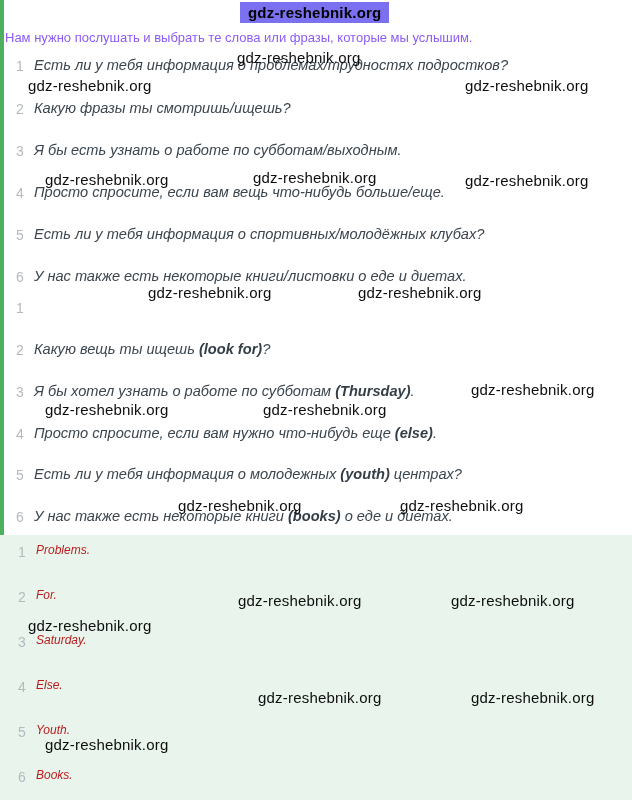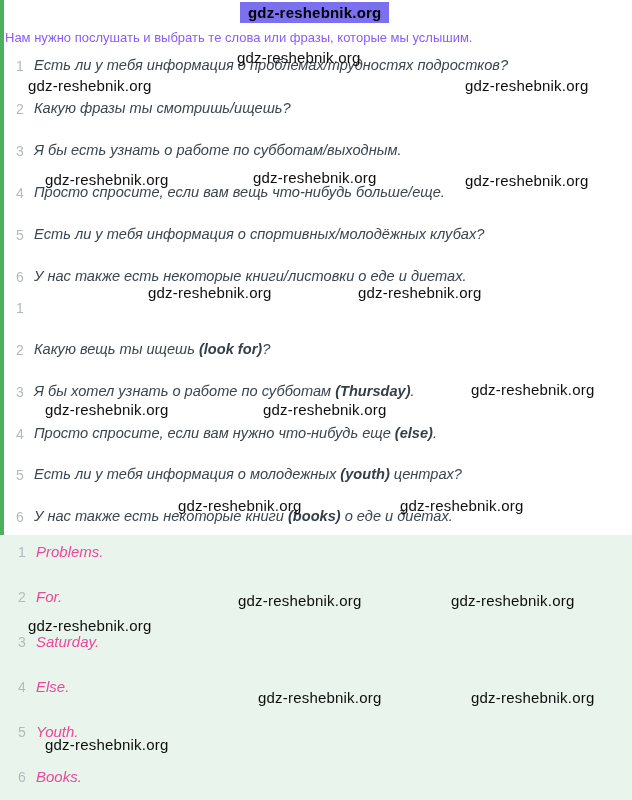--- a/index.html
+++ b/index.html
@@ -40,21 +40,21 @@
     font-style: italic;
   }
   .row .txt b { font-weight: bold; color: #343e47; }
   .answers-bg {
     position: absolute;
     left: 0; top: 535px;
     width: 632px; height: 265px;
     background: #e9f5ec;
   }
   .answers-row .num { left: 18px; }
-  .answers-row .txt { left: 36px; font-size: 15px; color: #ec4899; }
+  .answers-row .txt { left: 36px; font-size: 12px; color: #b91c1c; }
   .wm {
     position: absolute;
     font-size: 15px;
     font-weight: 500;
     color: #0e0e0e;
     white-space: nowrap;
     letter-spacing: 0.2px;
   }
   .wm-hl {
     background: #7b70ef;

